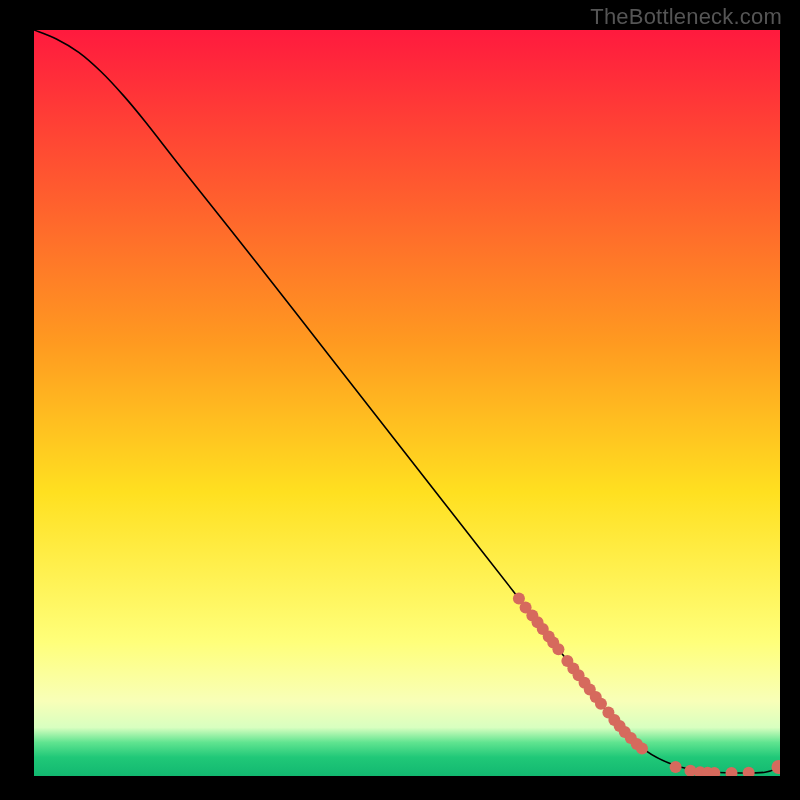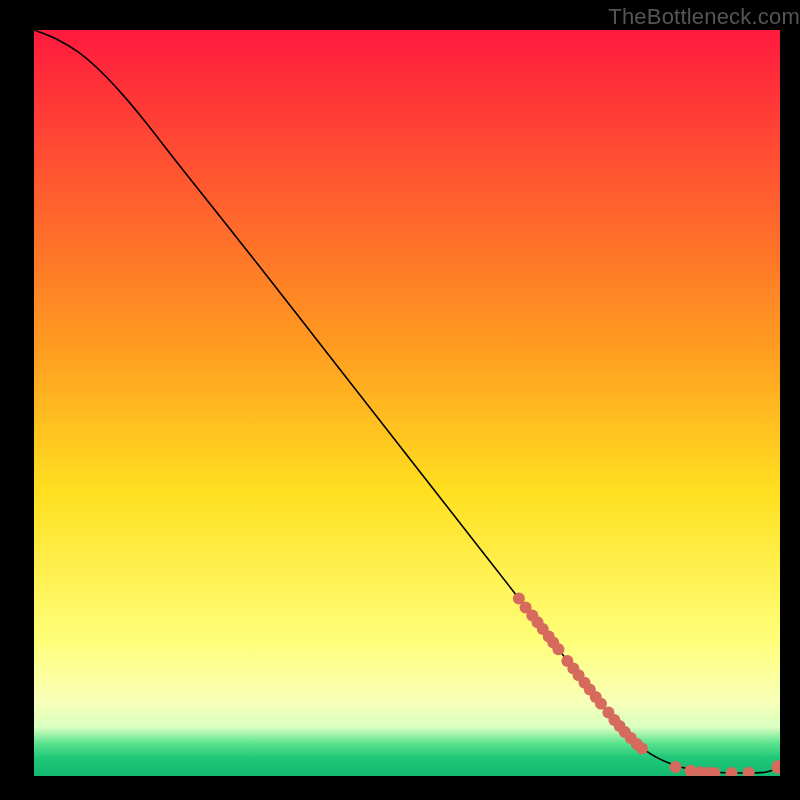--- a/index.html
+++ b/index.html
@@ -13,21 +13,21 @@
   }
   .frame {
     position: relative;
     width: 800px;
     height: 800px;
     background: #000;
   }
   .watermark {
     position: absolute;
     top: 4px;
-    right: 0;
+    right: 18px;
     color: #555;
     font-size: 22px;
     font-weight: 500;
     letter-spacing: 0.2px;
     z-index: 10;
     user-select: none;
   }
   .plot-wrap {
     position: absolute;
     left: 34px;

